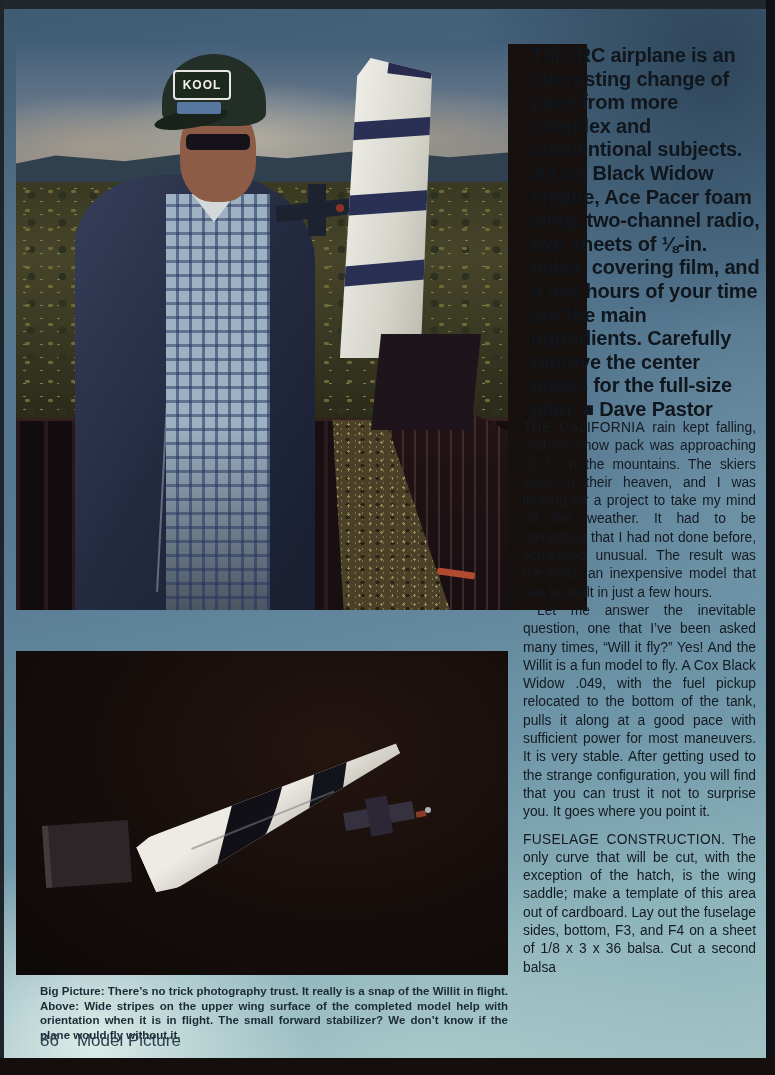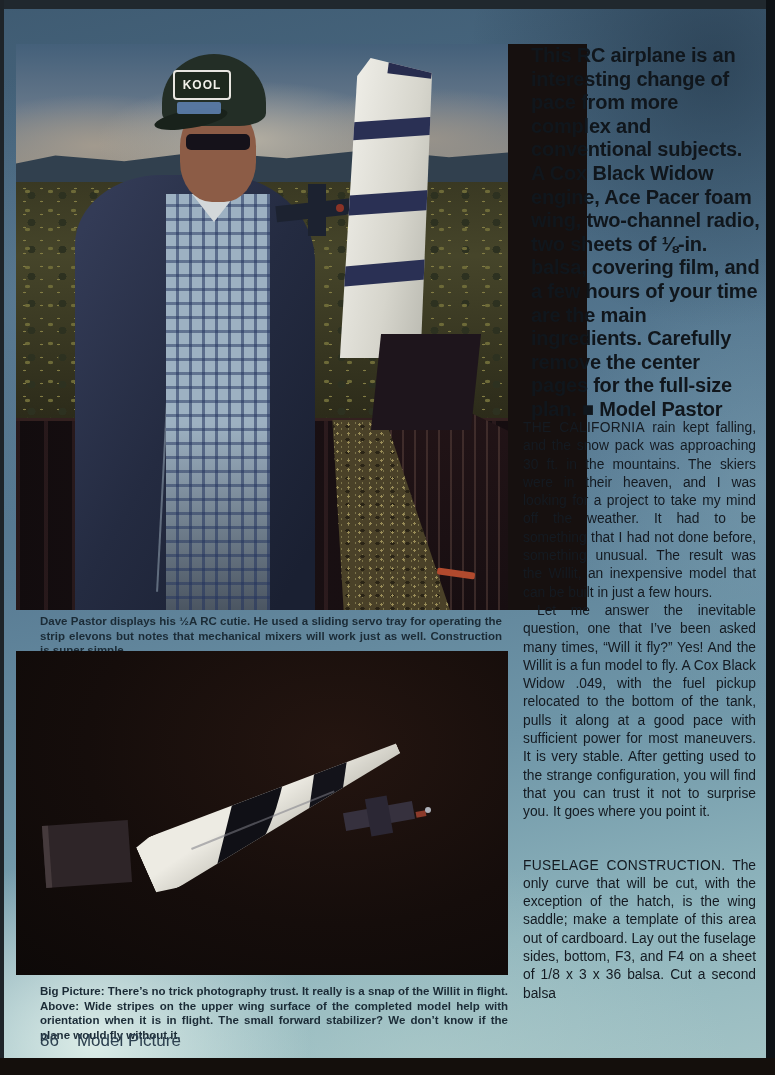--- a/index.html
+++ b/index.html
@@ -113,21 +113,21 @@
   
   .caption{position:absolute;color:#1b2b36;font-weight:bold;font-size:11.5px;line-height:14.5px;text-align:justify;}
   .caption1{left:40px;top:614px;width:462px;}
   .caption2{left:40px;top:984px;width:468px;}
   .intro{position:absolute;left:531px;top:44px;width:229px;color:#10161c;
     font-weight:bold;font-size:20px;line-height:23.6px;letter-spacing:-0.2px;}
   .bodycol{position:absolute;left:523px;top:419px;width:233px;color:#141a21;
     font-size:13.8px;line-height:18.3px;text-align:justify;}
   .bodycol p{margin:0;}
   .bodycol .p2{text-indent:14px;}
-  .bodycol .p3{margin-top:35px;}
+  .bodycol .p3{margin-top:9px;}
   .lead{font-weight:normal;letter-spacing:.3px;}
   .footer{position:absolute;left:40px;top:1031px;color:#2d4150;font-size:17px;}
   .footer .num{font-weight:normal;margin-right:18px;}
 </style>
 </head>
 <body>
 
 <div id="page">
 
   <div class="photo1">
@@ -155,41 +155,40 @@
     </div>
     <div class="p1-wing">
       <div class="p1-ws p1-ws1"></div>
       <div class="p1-ws p1-ws2"></div>
       <div class="p1-ws p1-ws3"></div>
       <div class="p1-wtip"></div>
     </div>
     <div class="p1-pedestal"></div>
   </div>
 
-  <div class="caption caption1">Dave Pastor displays his ½A RC cutie. He used a sliding servo tray for operating the strip elevons but notes that mechanical mixers will work just as well. Construction is super simple.</div>
 
   <div class="photo2">
     <div class="p2-block"></div>
     <div class="p2-wing">
       <div class="p2-s1"></div>
       <div class="p2-s2"></div>
       <div class="p2-panel"></div>
     </div>
     <div class="p2-tail-h"></div>
     <div class="p2-tail-v"></div>
     <div class="p2-glint-r"></div>
     <div class="p2-glint-w"></div>
   </div>
 
   <div class="caption caption2">Big Picture: There’s no trick photography trust. It really is a snap of the Willit in flight. Above: Wide stripes on the upper wing surface of the completed model help with orientation when it is in flight. The small forward stabilizer? We don’t know if the plane would fly without it.</div>
 
   <div class="intro">
     <span>This RC airplane is an interesting change of pace from more complex and conventional subjects. A Cox Black Widow engine, Ace Pacer foam wing, two-channel radio, two sheets of ⅛-in. balsa, covering film, and a few hours of your time are the main ingredients. Carefully remove the center pages for the full-size plan.</span>
     <span>■</span>
-    <span>Model Pastor</span>
+    <span>Dave Pastor</span>
   </div>
 
   <div class="bodycol">
     <p class="p1">
       <span class="lead">THE CALIFORNIA</span>
       <span>rain kept falling, and the snow pack was approaching 30 ft. in the mountains. The skiers were in their heaven, and I was looking for a project to take my mind off the weather. It had to be something that I had not done before, something unusual. The result was the Willit, an inexpensive model that can be built in just a few hours.</span>
     </p>
     <p class="p2">
       <span>Let me answer the inevitable question, one that I’ve been asked many times, “Will it fly?” Yes! And the Willit is a fun model to fly. A Cox Black Widow .049, with the fuel pickup relocated to the bottom of the tank, pulls it along at a good pace with sufficient power for most maneuvers. It is very stable. After getting used to the strange configuration, you will find that you can trust it not to surprise you. It goes where you point it.</span>
     </p>

